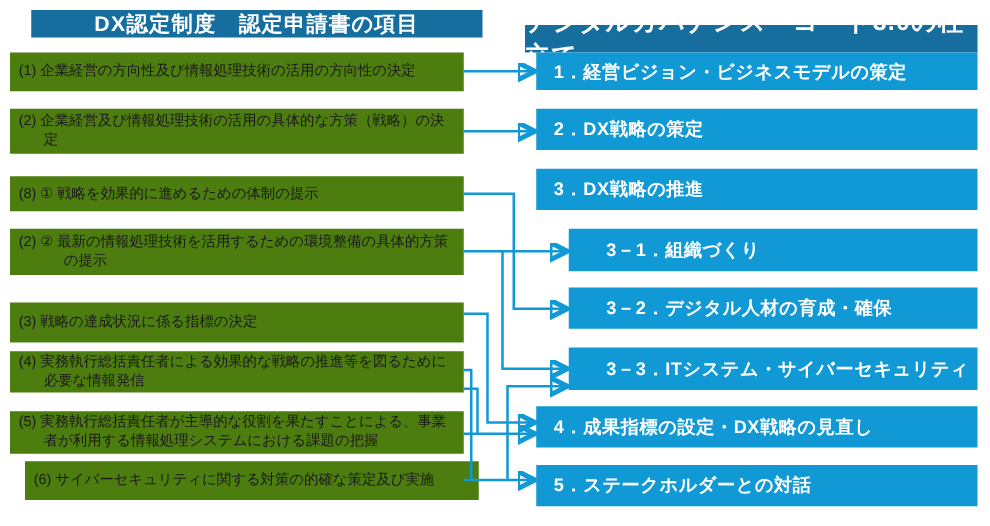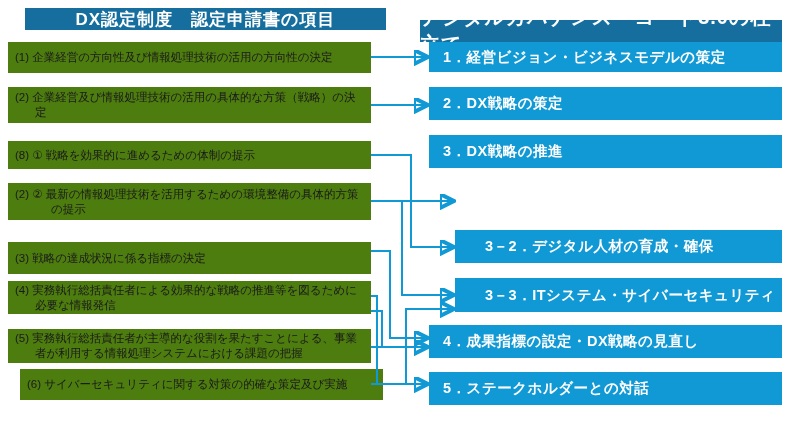--- a/index.html
+++ b/index.html
@@ -69,20 +69,23 @@
 
   <div class="rbox rmain" style="top:42px;height:30px;">
     <span>1．経営ビジョン・ビジネスモデルの策定</span>
   </div>
   <div class="rbox rmain" style="top:87px;height:33px;">
     <span>2．DX戦略の策定</span>
   </div>
   <div class="rbox rmain" style="top:135px;height:33px;">
     <span>3．DX戦略の推進</span>
   </div>
+  <div class="rbox rsub" style="top:183px;height:34px;">
+    <span>3－1．組織づくり</span>
+  </div>
   <div class="rbox rsub" style="top:230px;height:33px;">
     <span>3－2．デジタル人材の育成・確保</span>
   </div>
   <div class="rbox rsub" style="top:278px;height:34px;">
     <span>3－3．ITシステム・サイバーセキュリティ</span>
   </div>
   <div class="rbox rmain" style="top:325px;height:33px;">
     <span>4．成果指標の設定・DX戦略の見直し</span>
   </div>
   <div class="rbox rmain" style="top:372px;height:33px;">

